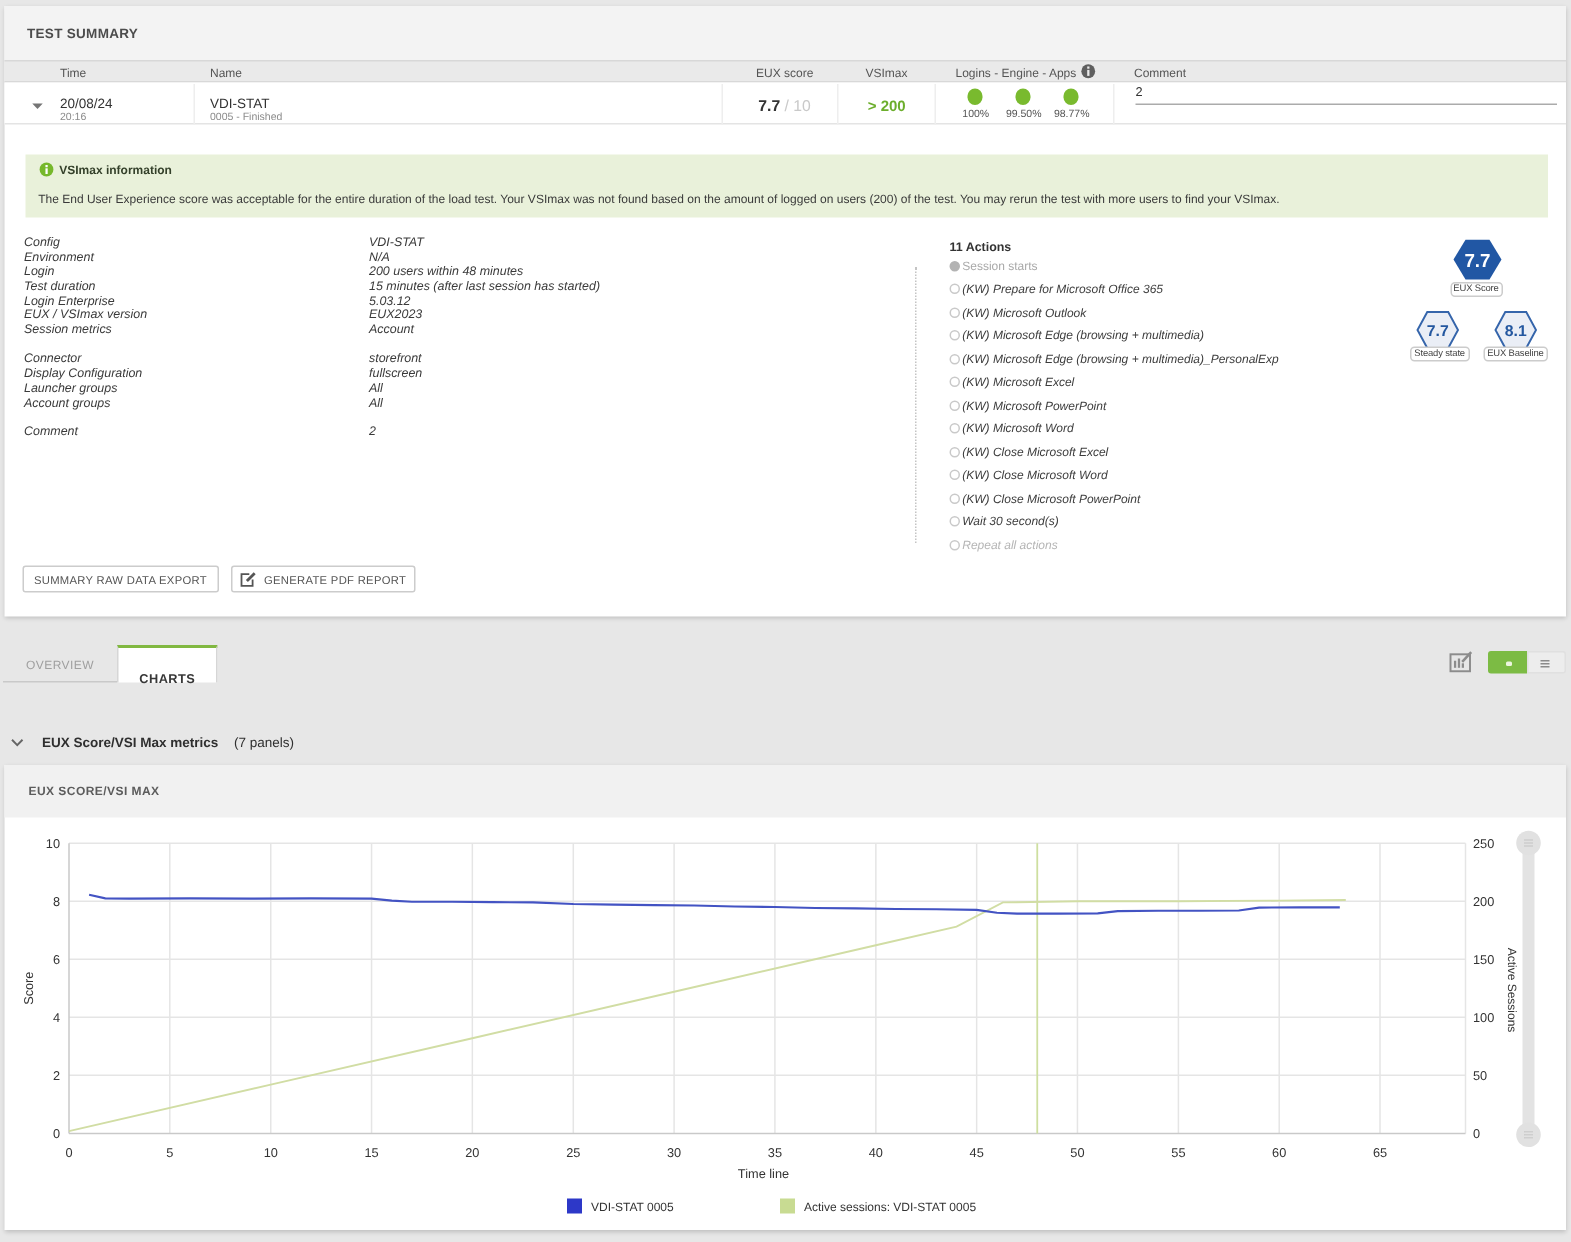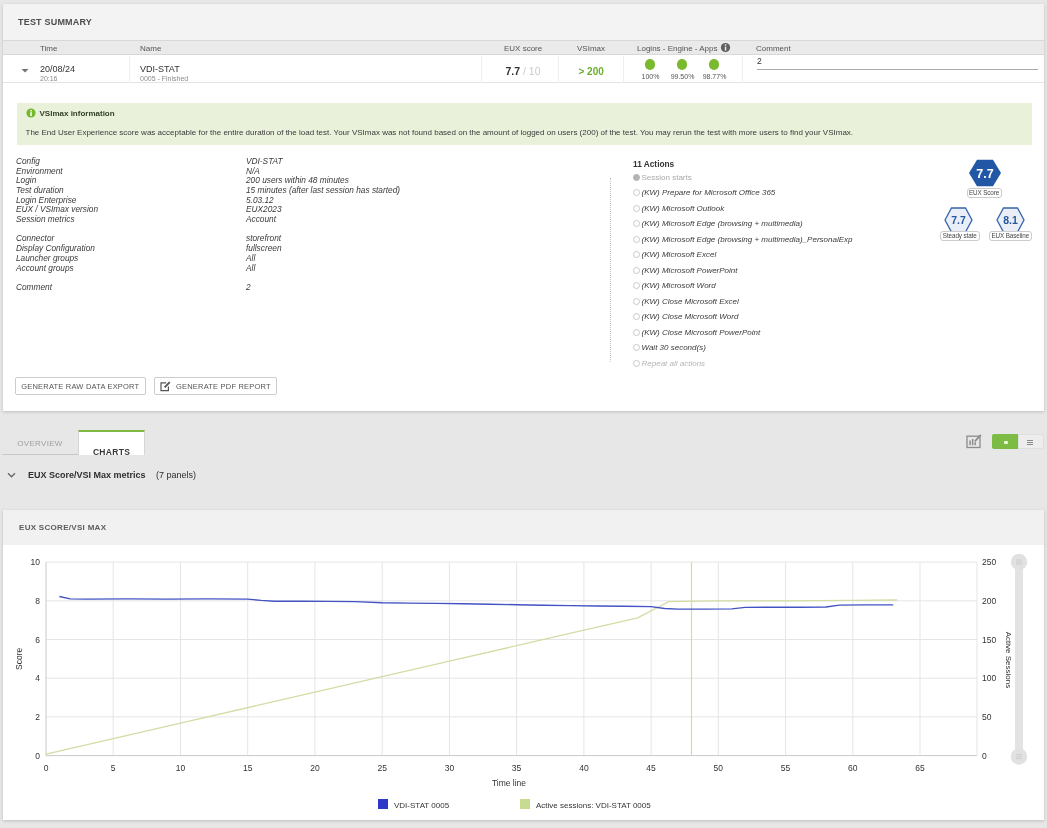--- a/index.html
+++ b/index.html
@@ -22,21 +22,21 @@
 .ai .dot { position:absolute; left:3.2px; top:50%; margin-top:-3.6px; width:7.2px; height:7.2px; border-radius:50%; border:1px solid #c9c9c9; background:#fff; }
 .ai.first { font-style:normal; color:#a9a9a9; }
 .ai.first .dot { background:#b3b3b3; border-color:#b3b3b3; }
 .ai.last { color:#b5b5b5; }
 #btn1,#btn2 { position:absolute; top:373.2px; height:18.2px; background:#fff; border:1px solid #ccc; border-radius:2px; font-size:7.5px; color:#555; letter-spacing:.2px; display:flex; align-items:center; justify-content:center; }
 #btn1 { left:11.8px; width:131px; }
 #btn2 { left:150.9px; width:123px; }
 #tabs { position:absolute; left:2px; top:429.5px; height:25.5px; }
 #tab1 { position:absolute; left:0; top:0; width:76px; height:25.5px; border-bottom:1px solid #c9c9c9; color:#9f9f9f; font-size:8px; letter-spacing:.3px; display:flex; align-items:center; justify-content:center; padding-top:3px; }
 #tab2 { position:absolute; left:76px; top:0; width:67px; height:25.5px; background:#fff; border-top:2px solid #81b841; border-left:1px solid #d6d6d6; border-right:1px solid #d6d6d6; color:#383838; font-weight:bold; font-size:8.5px; letter-spacing:.3px; display:flex; align-items:center; justify-content:center; padding-top:17px; }
-#sechead { position:absolute; left:0; top:470px; height:16px; width:100%; font-size:9px; color:#2f2f2f;padding-left:30px; }
+#sechead { position:absolute; left:0; top:490px; height:16px; width:100%; font-size:9px; color:#2f2f2f;padding-left:30px; }
 #card2 { position:absolute; left:3px; top:510px; width:1041px; height:310px; background:#fff; box-shadow:0 1px 3px rgba(0,0,0,.18); }
 #c2head { position:absolute; left:0; top:0; width:100%; height:35px; background:#f1f1f1; }
 #c2head span { position:absolute; left:16px; top:13px; font-size:8px; font-weight:bold; color:#5c5c5c; letter-spacing:.3px; }
 .hexlabel { position:absolute; background:#fff; border:1px solid #ccc; border-radius:3px; font-size:6.3px; color:#444; display:flex; align-items:center; justify-content:center; white-space:nowrap; letter-spacing:-0.1px; }
 </style>
 </head>
 <body>
 <div id="card1">
   <div id="c1title">
       <span>TEST SUMMARY</span>
@@ -169,21 +169,21 @@
       <polygon points="1,13 7.5,1 21.5,1 28,13 21.5,25 7.5,25" fill="#eaeef6" stroke="#3565ab" stroke-width="1.3"></polygon>
       <text x="14.5" y="17" font-size="10.5" font-weight="bold" fill="#24579f" text-anchor="middle" font-family="Liberation Sans, sans-serif">7.7</text>
     </svg>
   <div class="hexlabel" style="left:937px;top:226.5px;width:39.5px;height:10.5px;">Steady state</div>
   <svg class="abs" style="left:992.5px;top:202.5px;" width="29" height="26" viewBox="0 0 29 26">
       <polygon points="1,13 7.5,1 21.5,1 28,13 21.5,25 7.5,25" fill="#eaeef6" stroke="#3565ab" stroke-width="1.3"></polygon>
       <text x="14.5" y="17" font-size="10.5" font-weight="bold" fill="#24579f" text-anchor="middle" font-family="Liberation Sans, sans-serif">8.1</text>
     </svg>
   <div class="hexlabel" style="left:986px;top:226.5px;width:42.5px;height:10.5px;">EUX Baseline</div>
 
-  <div id="btn1">GENERATE RAW DATA EXPORT</div>
+  <div id="btn1">SUMMARY RAW DATA EXPORT</div>
   <div id="btn2"><svg width="12" height="11" viewBox="0 0 12 11" style="margin-right:4px;">
         <path d="M6.2 1.8 H1 V9.6 H8.4 V5.4" fill="none" stroke="#555" stroke-width="1.2"></path>
         <line x1="4.6" y1="6.3" x2="9.8" y2="1.1" stroke="#555" stroke-width="1.9"></line>
       </svg>GENERATE PDF REPORT</div>
 </div>
 
 <div id="tabs">
   <div id="tab1">OVERVIEW</div>
   <div id="tab2">CHARTS</div>
 </div>

